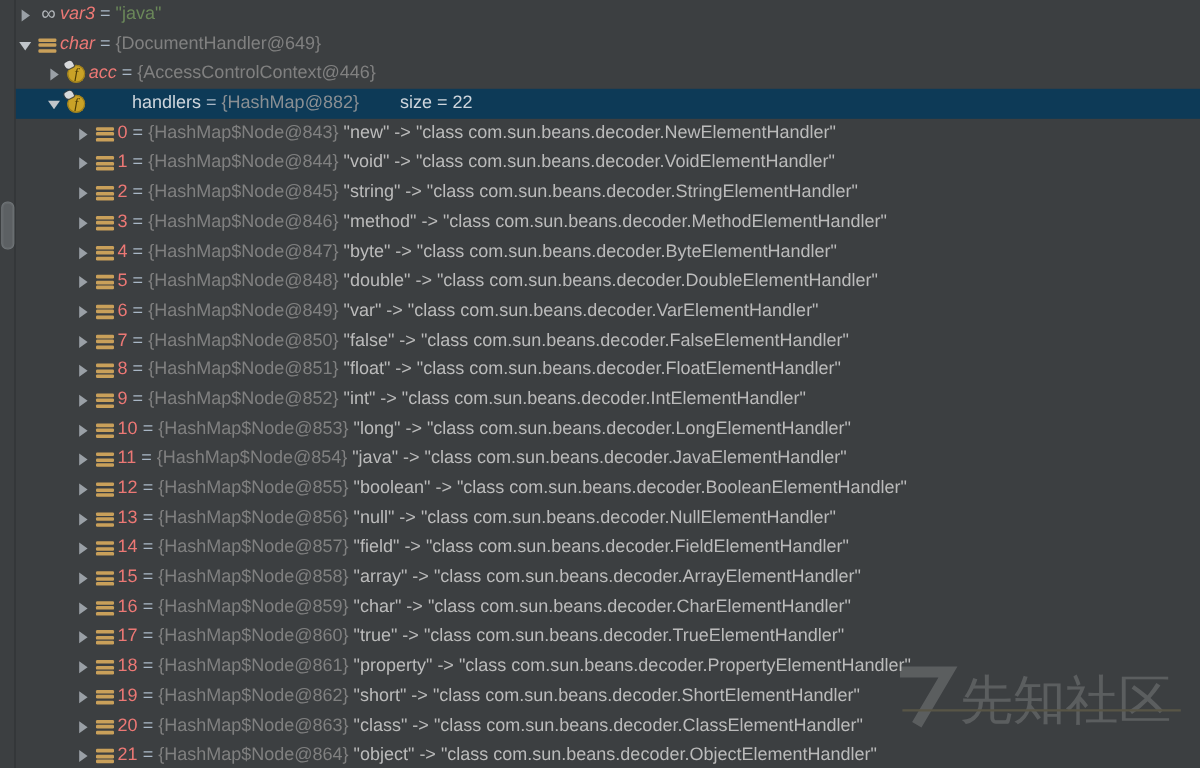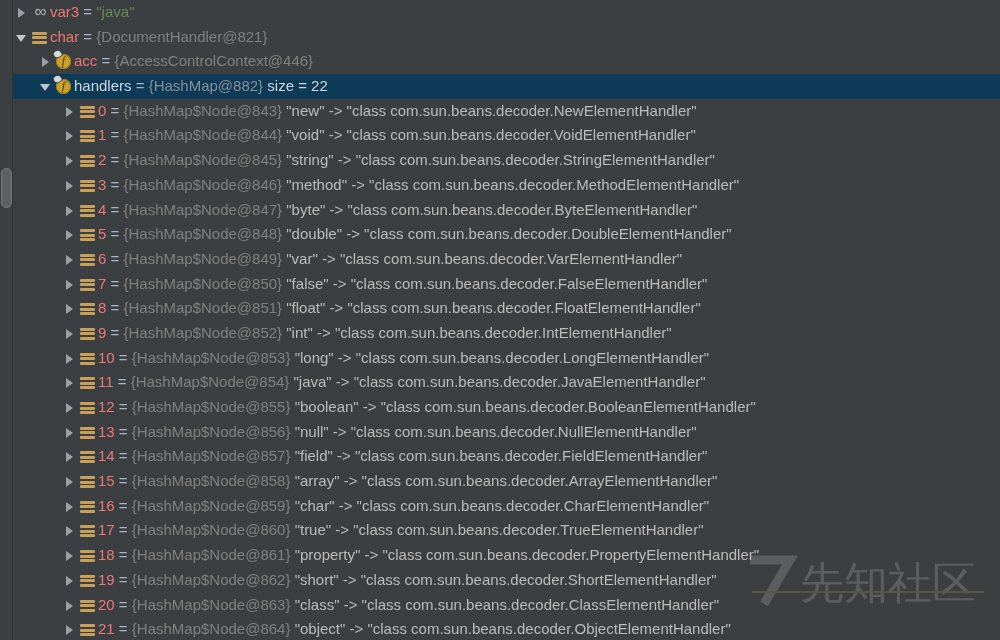--- a/index.html
+++ b/index.html
@@ -100,32 +100,32 @@
   .ico-field .nib{
     position:absolute;left:0px;top:2px;width:7px;height:6px;
     background:#d7d9db;
     border-radius:2px 3px 1px 3px;
     transform:rotate(-28deg);
     box-shadow:0 0 0 1px rgba(60,63,65,.8);
   }
 
   
   .t{display:inline;}
-  .name-var{color:#ec7875;}
+  .name-var{color:#ec7875;font-style:italic;}
   .name-idx{color:#ec7875;}
   .name-plain{color:#a9b7c6;}
   .eq{color:#a9b7c6;}
   .type{color:#808080;}
   .str{color:#bbbbbb;}
   .strval{color:#6a8759;}
   .size{color:#a9b7c6;}
   .arrowtxt{color:#bbbbbb;}
   .sel .type{color:#8a8f93;}
-  .sel .name-plain{color:#cfd6dd;}
-  .sel .size{color:#cfd6dd;}
+  .sel .name-plain{color:#cfd6dd;margin-left:36px;}
+  .sel .size{color:#cfd6dd;padding-left:30px;}
 
   
   .watermark{
     position:absolute;right:6px;bottom:28px;
     z-index:5;pointer-events:none;
     opacity:.20;
     font-size:0;
     line-height:0;
   }
   .watermark svg{display:block;}
@@ -142,21 +142,21 @@
       </g>
       <g fill="#d8d8d8" font-family="DejaVu Sans, sans-serif" font-size="44">
         <text x="56" y="46">先知社区</text>
       </g>
       <path d="M8 40 L240 40" stroke="#c8b05a" stroke-width="2" fill="none"></path>
     </svg>
   </div>
 
   <div class="tree">
       <div class="row"><span class="cell" style="width: 14px;"></span><span class="arrow closed"></span><span class="ico ico-localvar"></span><span class="t name-var">var3</span><span class="t eq"> = </span><span class="t strval">"java"</span></div>
-      <div class="row"><span class="cell" style="width: 14px;"></span><span class="arrow open"></span><span class="ico ico-node"><i></i><i></i><i></i></span><span class="t name-var">char</span><span class="t eq"> = </span><span class="t type">{DocumentHandler@821}</span></div>
+      <div class="row"><span class="cell" style="width: 14px;"></span><span class="arrow open"></span><span class="ico ico-node"><i></i><i></i><i></i></span><span class="t name-var">char</span><span class="t eq"> = </span><span class="t type">{DocumentHandler@649}</span></div>
       <div class="row"><span class="cell" style="width: 38px;"></span><span class="arrow closed"></span><span class="ico ico-field"><span class="disc"></span><span class="nib"></span></span><span class="t name-var">acc</span><span class="t eq"> = </span><span class="t type">{AccessControlContext@446}</span></div>
       <div class="row sel" style="background: rgb(13, 58, 87);"><span class="cell" style="width: 38px;"></span><span class="arrow open"></span><span class="ico ico-field"><span class="disc"></span><span class="nib"></span></span><span class="t name-plain">handlers</span><span class="t eq"> = </span><span class="t type">{HashMap@882}</span><span class="t size">  size = 22</span></div>
       <div class="row"><span class="cell" style="width: 62px;"></span><span class="arrow closed"></span><span class="ico ico-node"><i></i><i></i><i></i></span><span class="t name-idx">0</span><span class="t eq"> = </span><span class="t type">{HashMap$Node@843}</span><span class="t str"> "new"</span><span class="t arrowtxt"> -&gt; </span><span class="t str">"class com.sun.beans.decoder.NewElementHandler"</span></div>
       <div class="row"><span class="cell" style="width: 62px;"></span><span class="arrow closed"></span><span class="ico ico-node"><i></i><i></i><i></i></span><span class="t name-idx">1</span><span class="t eq"> = </span><span class="t type">{HashMap$Node@844}</span><span class="t str"> "void"</span><span class="t arrowtxt"> -&gt; </span><span class="t str">"class com.sun.beans.decoder.VoidElementHandler"</span></div>
       <div class="row"><span class="cell" style="width: 62px;"></span><span class="arrow closed"></span><span class="ico ico-node"><i></i><i></i><i></i></span><span class="t name-idx">2</span><span class="t eq"> = </span><span class="t type">{HashMap$Node@845}</span><span class="t str"> "string"</span><span class="t arrowtxt"> -&gt; </span><span class="t str">"class com.sun.beans.decoder.StringElementHandler"</span></div>
       <div class="row"><span class="cell" style="width: 62px;"></span><span class="arrow closed"></span><span class="ico ico-node"><i></i><i></i><i></i></span><span class="t name-idx">3</span><span class="t eq"> = </span><span class="t type">{HashMap$Node@846}</span><span class="t str"> "method"</span><span class="t arrowtxt"> -&gt; </span><span class="t str">"class com.sun.beans.decoder.MethodElementHandler"</span></div>
       <div class="row"><span class="cell" style="width: 62px;"></span><span class="arrow closed"></span><span class="ico ico-node"><i></i><i></i><i></i></span><span class="t name-idx">4</span><span class="t eq"> = </span><span class="t type">{HashMap$Node@847}</span><span class="t str"> "byte"</span><span class="t arrowtxt"> -&gt; </span><span class="t str">"class com.sun.beans.decoder.ByteElementHandler"</span></div>
       <div class="row"><span class="cell" style="width: 62px;"></span><span class="arrow closed"></span><span class="ico ico-node"><i></i><i></i><i></i></span><span class="t name-idx">5</span><span class="t eq"> = </span><span class="t type">{HashMap$Node@848}</span><span class="t str"> "double"</span><span class="t arrowtxt"> -&gt; </span><span class="t str">"class com.sun.beans.decoder.DoubleElementHandler"</span></div>
       <div class="row"><span class="cell" style="width: 62px;"></span><span class="arrow closed"></span><span class="ico ico-node"><i></i><i></i><i></i></span><span class="t name-idx">6</span><span class="t eq"> = </span><span class="t type">{HashMap$Node@849}</span><span class="t str"> "var"</span><span class="t arrowtxt"> -&gt; </span><span class="t str">"class com.sun.beans.decoder.VarElementHandler"</span></div>
       <div class="row"><span class="cell" style="width: 62px;"></span><span class="arrow closed"></span><span class="ico ico-node"><i></i><i></i><i></i></span><span class="t name-idx">7</span><span class="t eq"> = </span><span class="t type">{HashMap$Node@850}</span><span class="t str"> "false"</span><span class="t arrowtxt"> -&gt; </span><span class="t str">"class com.sun.beans.decoder.FalseElementHandler"</span></div>

